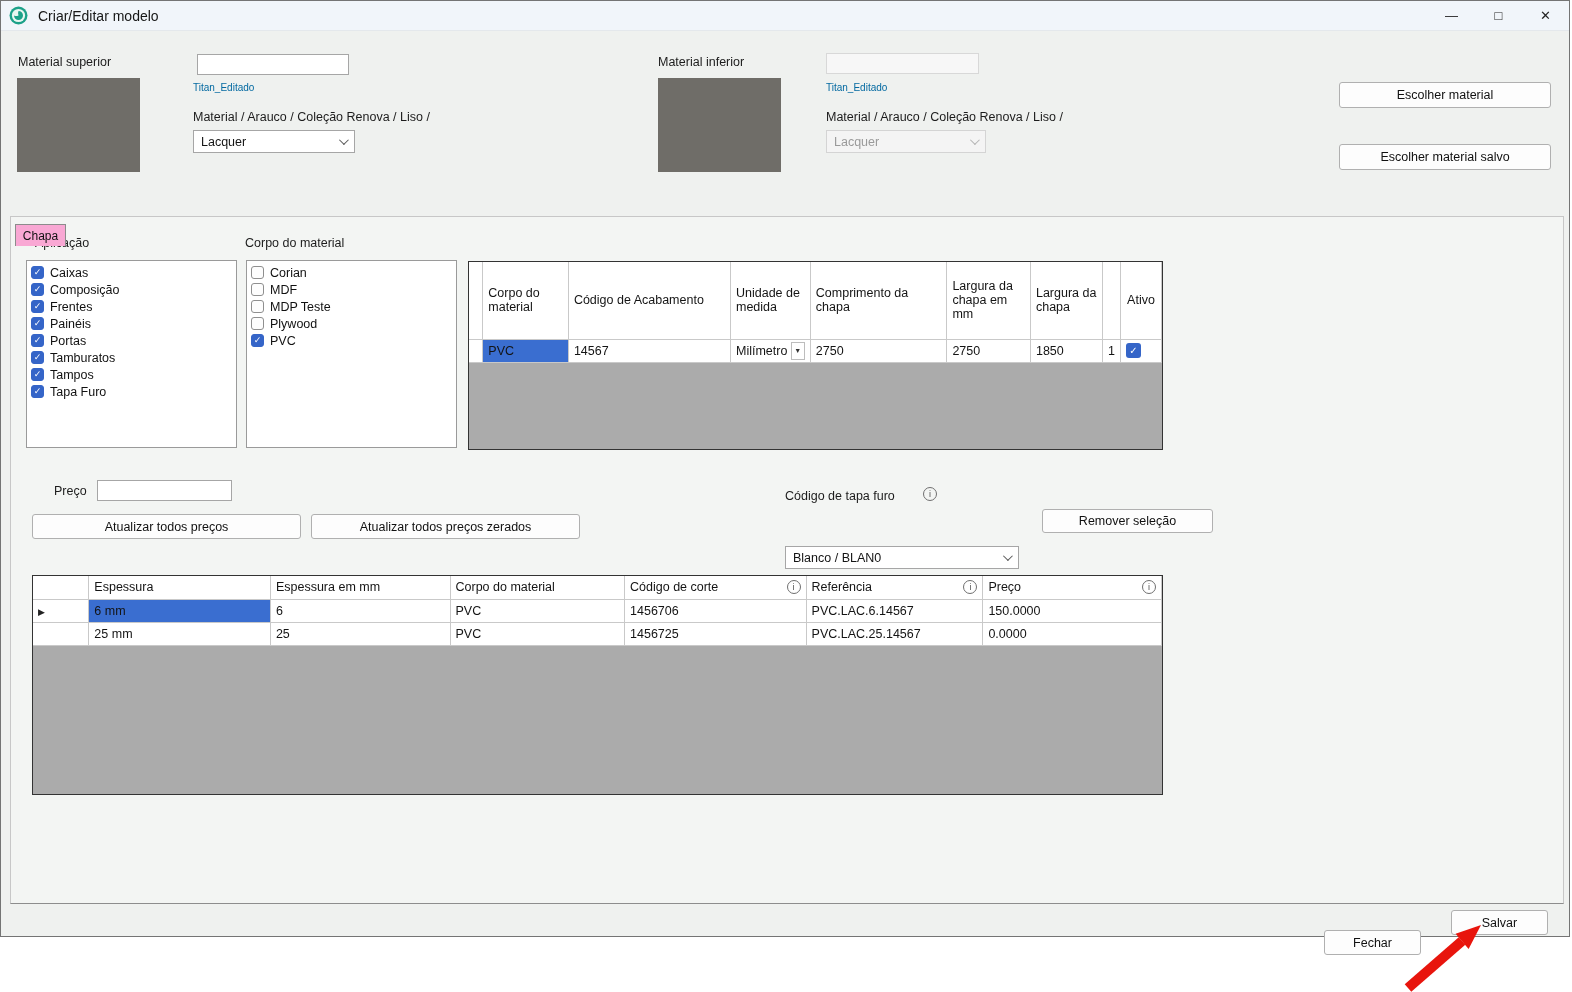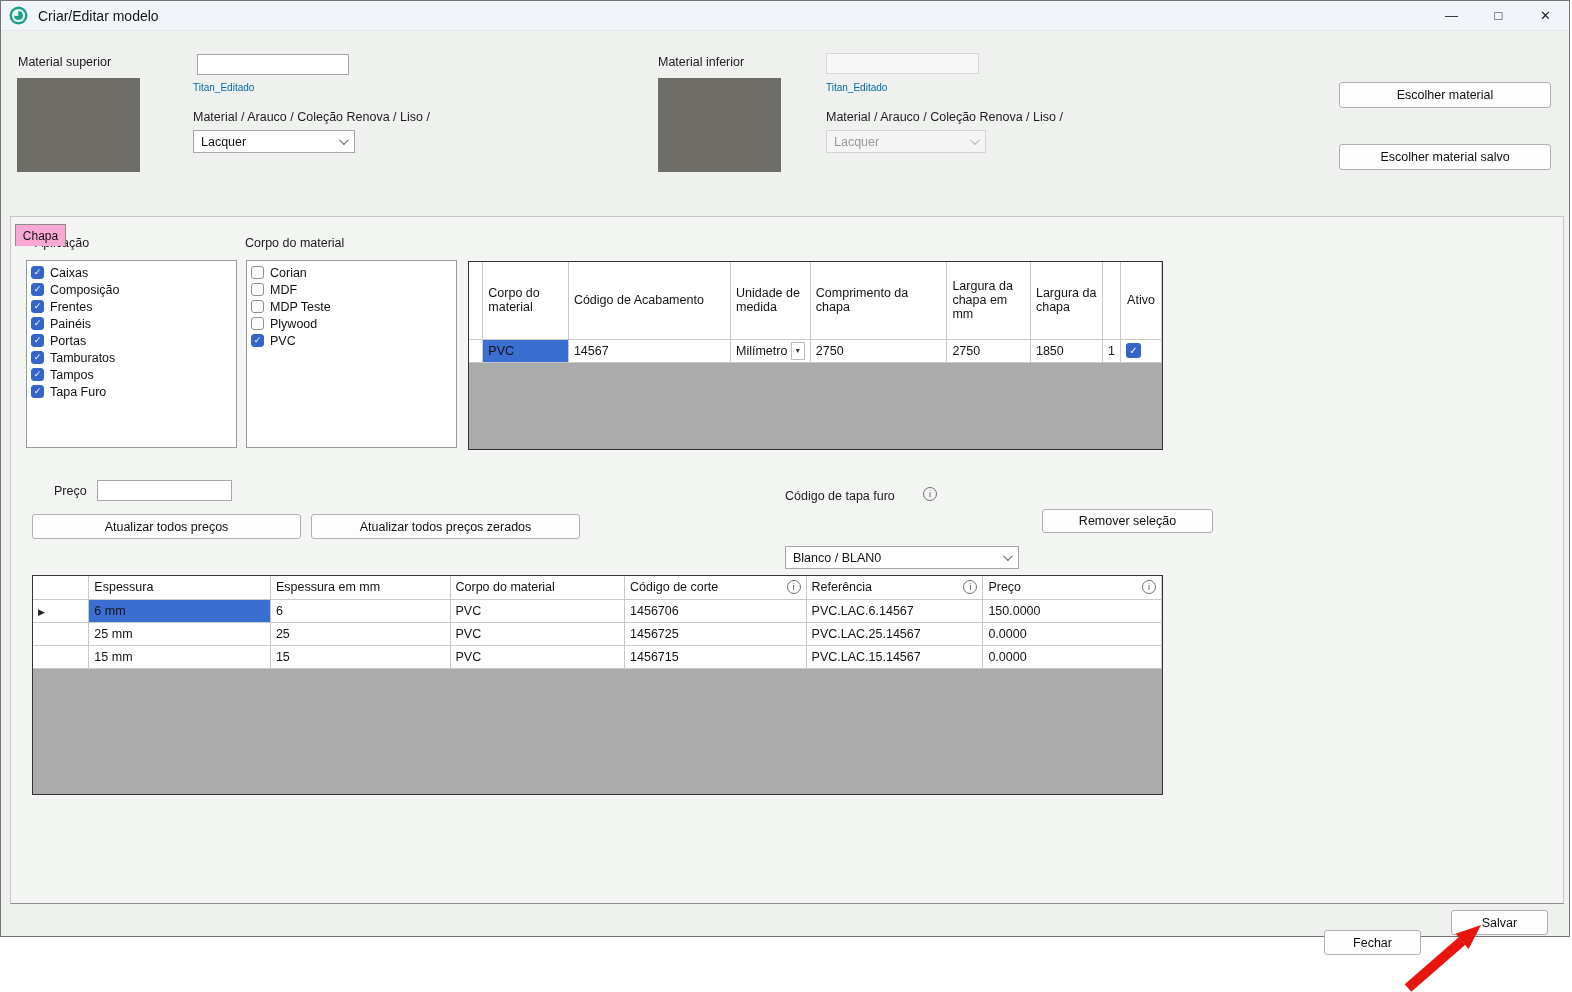--- a/index.html
+++ b/index.html
@@ -288,29 +288,20 @@
             </tr>
             <tr>
               <td class="rowhdr"></td>
               <td>25 mm</td>
               <td class="muted">25</td>
               <td>PVC</td>
               <td>1456725</td>
               <td>PVC.LAC.25.14567</td>
               <td>0.0000</td>
             </tr>
-            <tr>
-              <td class="rowhdr"></td>
-              <td>15 mm</td>
-              <td class="muted">15</td>
-              <td>PVC</td>
-              <td>1456715</td>
-              <td>PVC.LAC.15.14567</td>
-              <td>0.0000</td>
-            </tr>
           </tbody>
         </table>
     </div>
 
   </div>
 
   <div class="abs btn" style="left:1323px; top:909px; width:97px; height:25px;margin-top:20px;">Fechar</div>
   <div class="abs btn" style="left:1450px; top:909px; width:97px; height:25px;">Salvar</div>
 
 </div>

